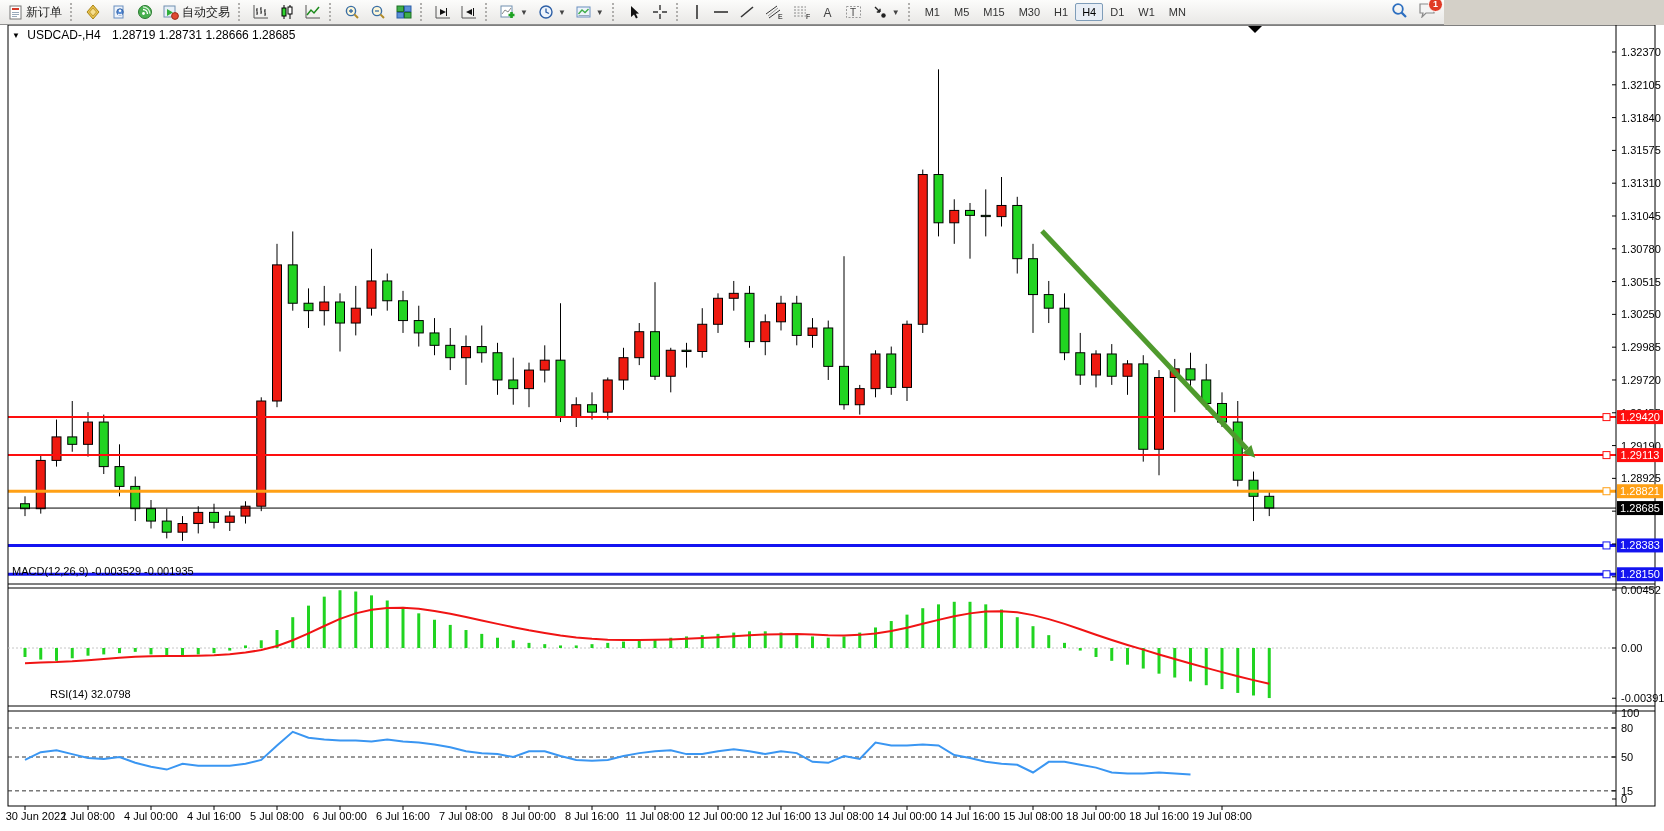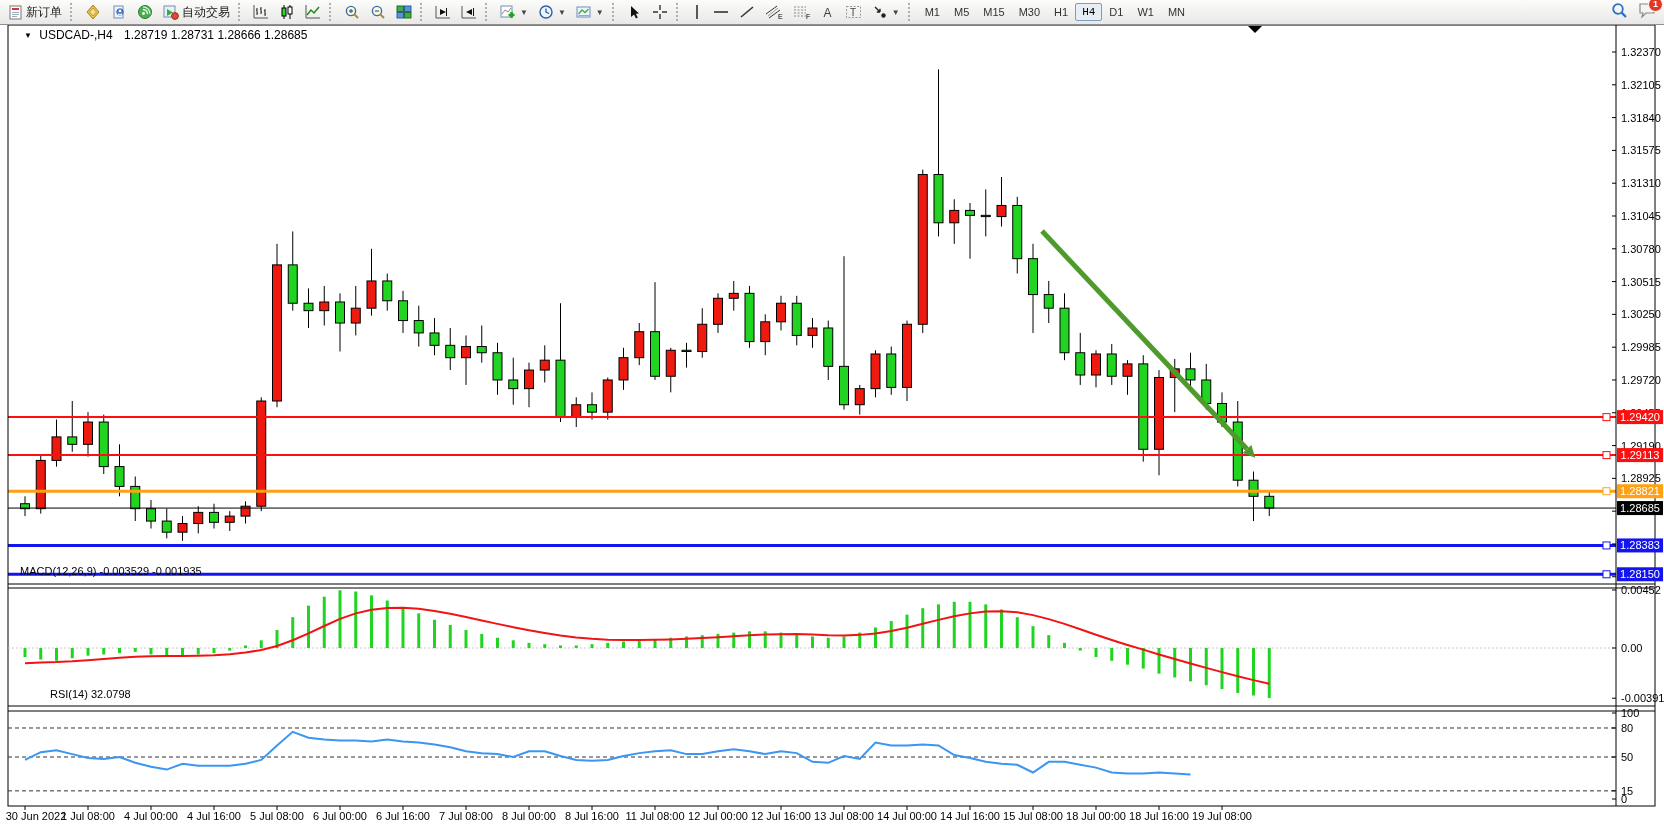--- a/index.html
+++ b/index.html
@@ -1,39 +1,39 @@
 <!DOCTYPE html>
 <html><head>
 <meta charset="utf-8">
 <style>
   html,body{margin:0;padding:0;}
   body{width:1664px;height:831px;overflow:hidden;background:#d4d0c8;
        font-family:"Liberation Sans",sans-serif;position:relative;}
   
-  .toolbar{position:absolute;top:0;left:0;width:1664px;height:25px;
+  .toolbar{position:absolute;top:0;left:0;width:1444px;height:25px;
     background:linear-gradient(#fcfcfb,#e9e8e6);border-bottom:1px solid #8f8f8f;
     display:flex;align-items:center;padding-left:3px;box-sizing:border-box;white-space:nowrap;}
   .tb-btn{height:21px;display:inline-flex;align-items:center;gap:3px;padding:0 4px;
     border:1px solid transparent;border-radius:2px;font-size:12px;color:#1a1a1a;flex:0 0 auto;}
   .tb-btn svg{display:block;}
   .grip{width:5px;height:18px;border-left:2px dotted #b0afad;margin:0 3px;flex:0 0 auto;}
   .caret{font-size:8px;color:#444;margin-left:1px;}
   .tf{font-size:11px;color:#333;padding:2px 6px;border:1px solid transparent;flex:0 0 auto;}
-  .tf.active{background:#e8eef6;border:1px solid #7f9db9;border-radius:2px;color:#000;font-family:Liberation Mono, monospace;}
+  .tf.active{background:#e8eef6;border:1px solid #7f9db9;border-radius:2px;color:#000;}
   .tb-right{margin-left:auto;margin-right:8px;display:flex;align-items:center;gap:10px;}
   .chat-wrap{position:relative;}
   .badge{position:absolute;top:-5px;right:-7px;width:13px;height:13px;border-radius:50%;
     background:#e03a26;color:#fff;font-size:9px;font-weight:bold;line-height:13px;text-align:center;
     border:1px solid #fff;}
   
   .chart-area{position:absolute;top:25px;left:0;width:1664px;height:806px;background:#ffffff;}
-  .chart-title{position:absolute;left:12px;top:3px;font-size:12px;color:#000;z-index:5;margin-left:12px;}
+  .chart-title{position:absolute;left:12px;top:3px;font-size:12px;color:#000;z-index:5;}
   .chart-title .tri{font-size:8px;vertical-align:1px;margin-right:4px;}
   .ind-label{position:absolute;left:12px;font-size:11px;color:#000;z-index:5;}
-  #macd-label{top:540px;margin-left:8px;}
+  #macd-label{top:540px;}
   #rsi-label{top:663px;margin-left:38px;}
 </style>
 </head>
 <body>
 
 <div class="toolbar">
   <div class="tb-btn">
     <span>
         <svg width="15" height="15" viewBox="0 0 15 15">
           <rect x="2" y="1" width="11" height="13" fill="#fff" stroke="#777"></rect>

